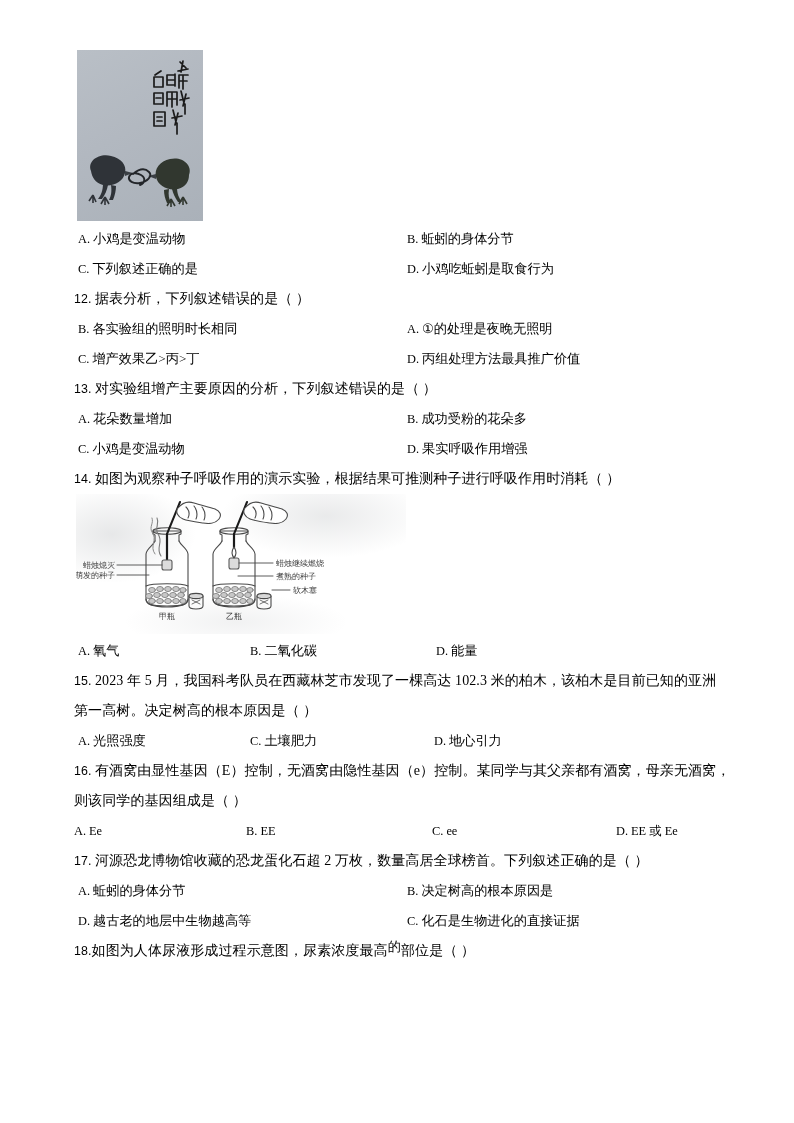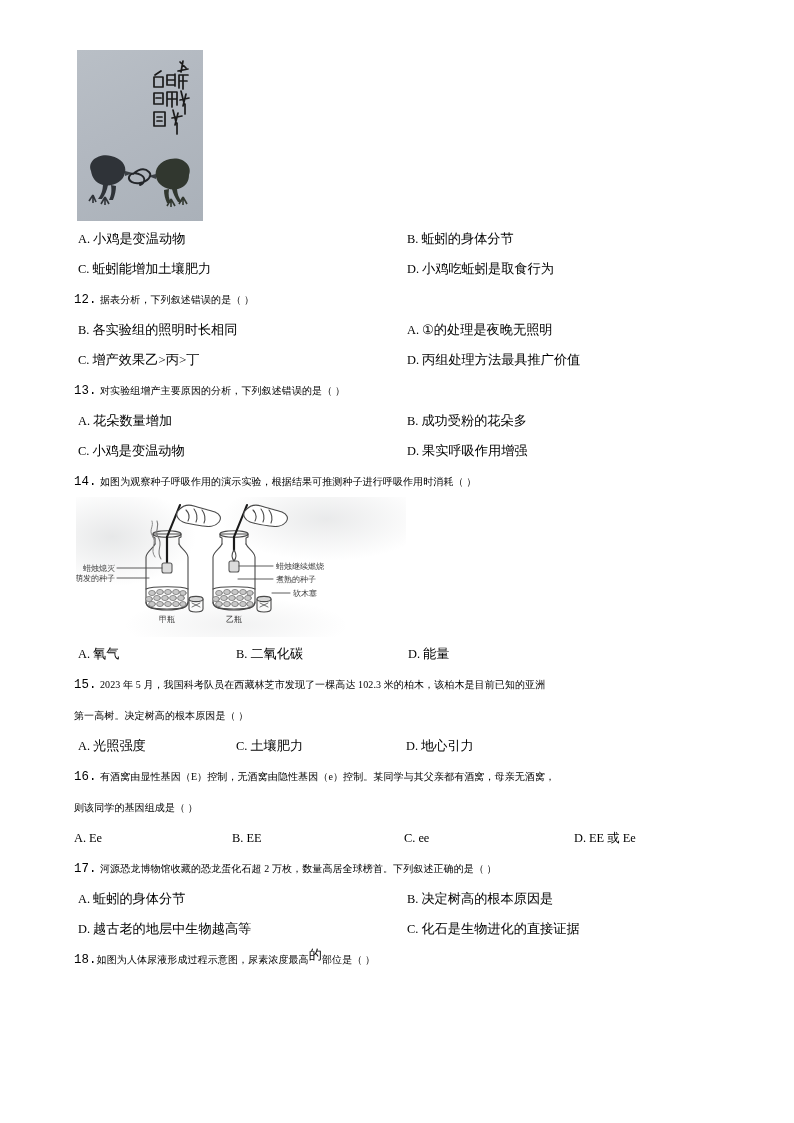--- a/index.html
+++ b/index.html
@@ -34,41 +34,42 @@
 
   
   .qline {
     font-size: 13.2px;
     line-height: 30px;
     white-space: nowrap;
     letter-spacing: 0.1px;
   }
 
   .qnum {
-    font-family: Liberation Mono, monospace;
+    font-family: Liberation Sans, sans-serif;
     font-size: 12.4px;
   }
 
   .stem {
-    font-size: 10px;
+    font-size: 14px;
     line-height: 30px;
   }
 
   
   .opts2 {
     display: flex;
     line-height: 30px;
     font-size: 13.2px;
   }
   .opts2 .col { width: 329px; flex: 0 0 329px; }
 
   .opts4 {
     display: flex;
     line-height: 30px;
     font-size: 13.2px;
+    gap: 14px;
   }
   .opts4 .c1 { width: 158px; flex: 0 0 158px; }
   .opts4 .c2 { width: 172px; flex: 0 0 172px; }
   .opts4 .c3 { width: 170px; flex: 0 0 170px; }
   .opts4 .c4 { flex: 1 1 auto; }
 
   .lab {
     font-family: "Liberation Serif", serif;
     font-size: 12.4px;
     margin-right: 3px;
@@ -189,21 +190,21 @@
     <div class="opts2 opt-indent">
       <div class="col">
         <span class="lab">A.</span><span class="optxt">小鸡是变温动物</span>
       </div>
       <div class="col">
         <span class="lab">B.</span><span class="optxt">蚯蚓的身体分节</span>
       </div>
     </div>
     <div class="opts2 opt-indent">
       <div class="col">
-        <span class="lab">C.</span><span class="optxt">蚯蚓能增加土壤肥力</span>
+        <span class="lab">C.</span><span class="optxt">下列叙述正确的是</span>
       </div>
       <div class="col">
         <span class="lab">D.</span><span class="optxt">小鸡吃蚯蚓是取食行为</span>
       </div>
     </div>
 
     <div class="qline">
       <span class="qnum">12.</span>
       <span class="stem">据表分析，下列叙述错误的是（      ）</span>
     </div>

